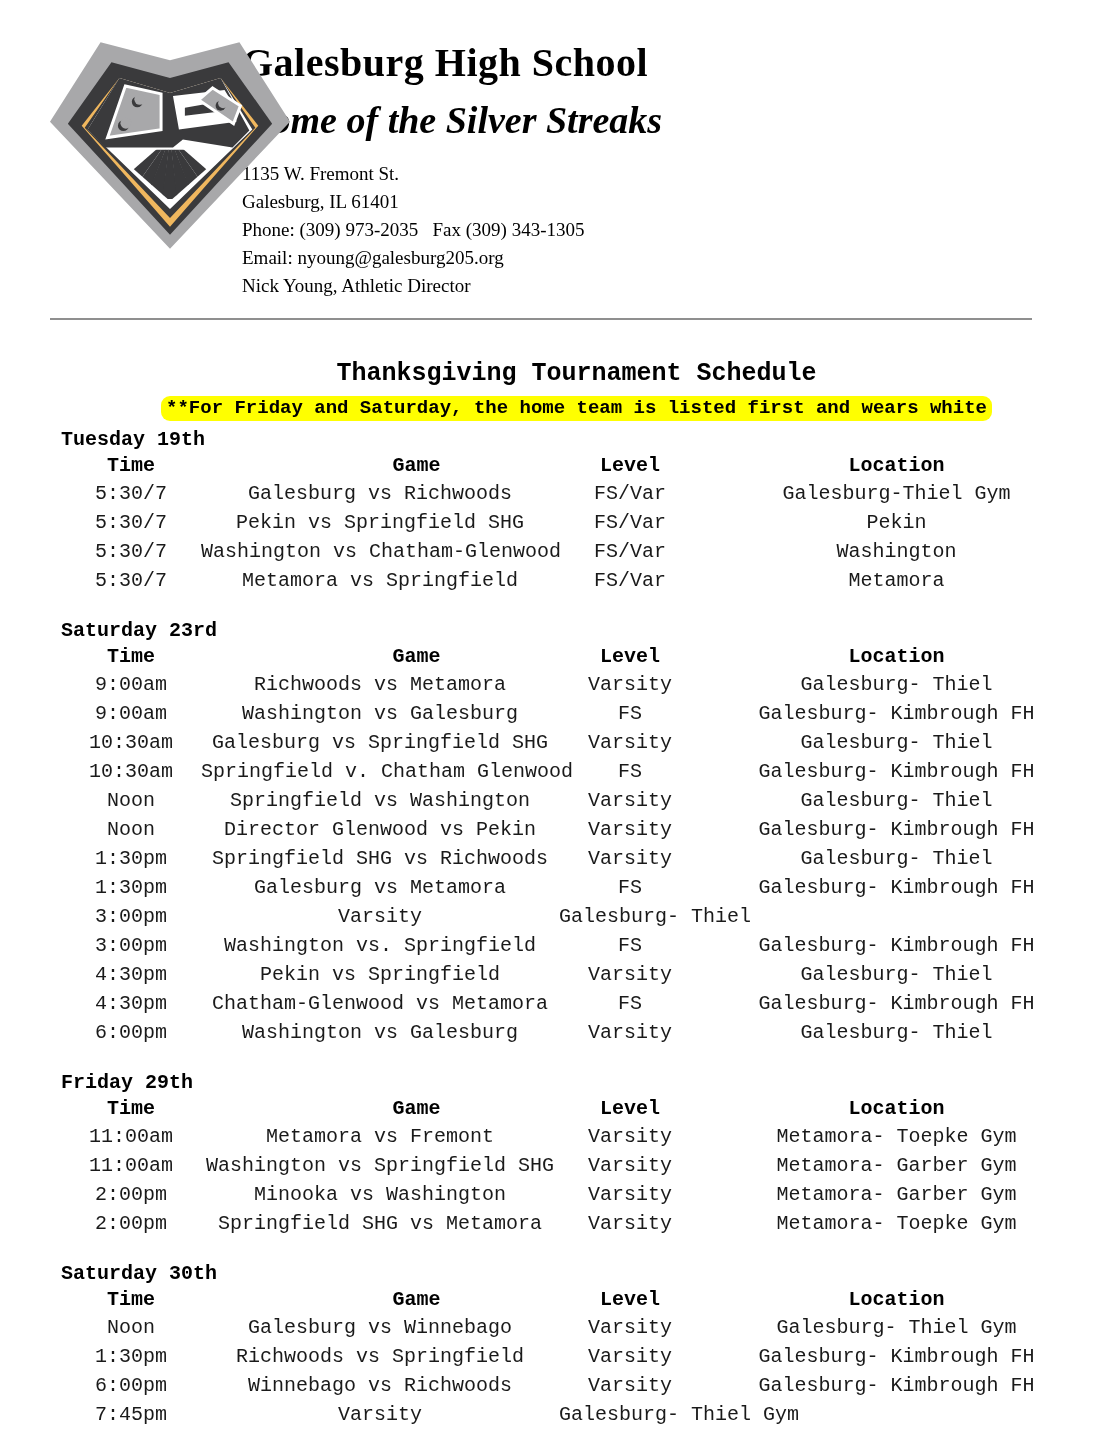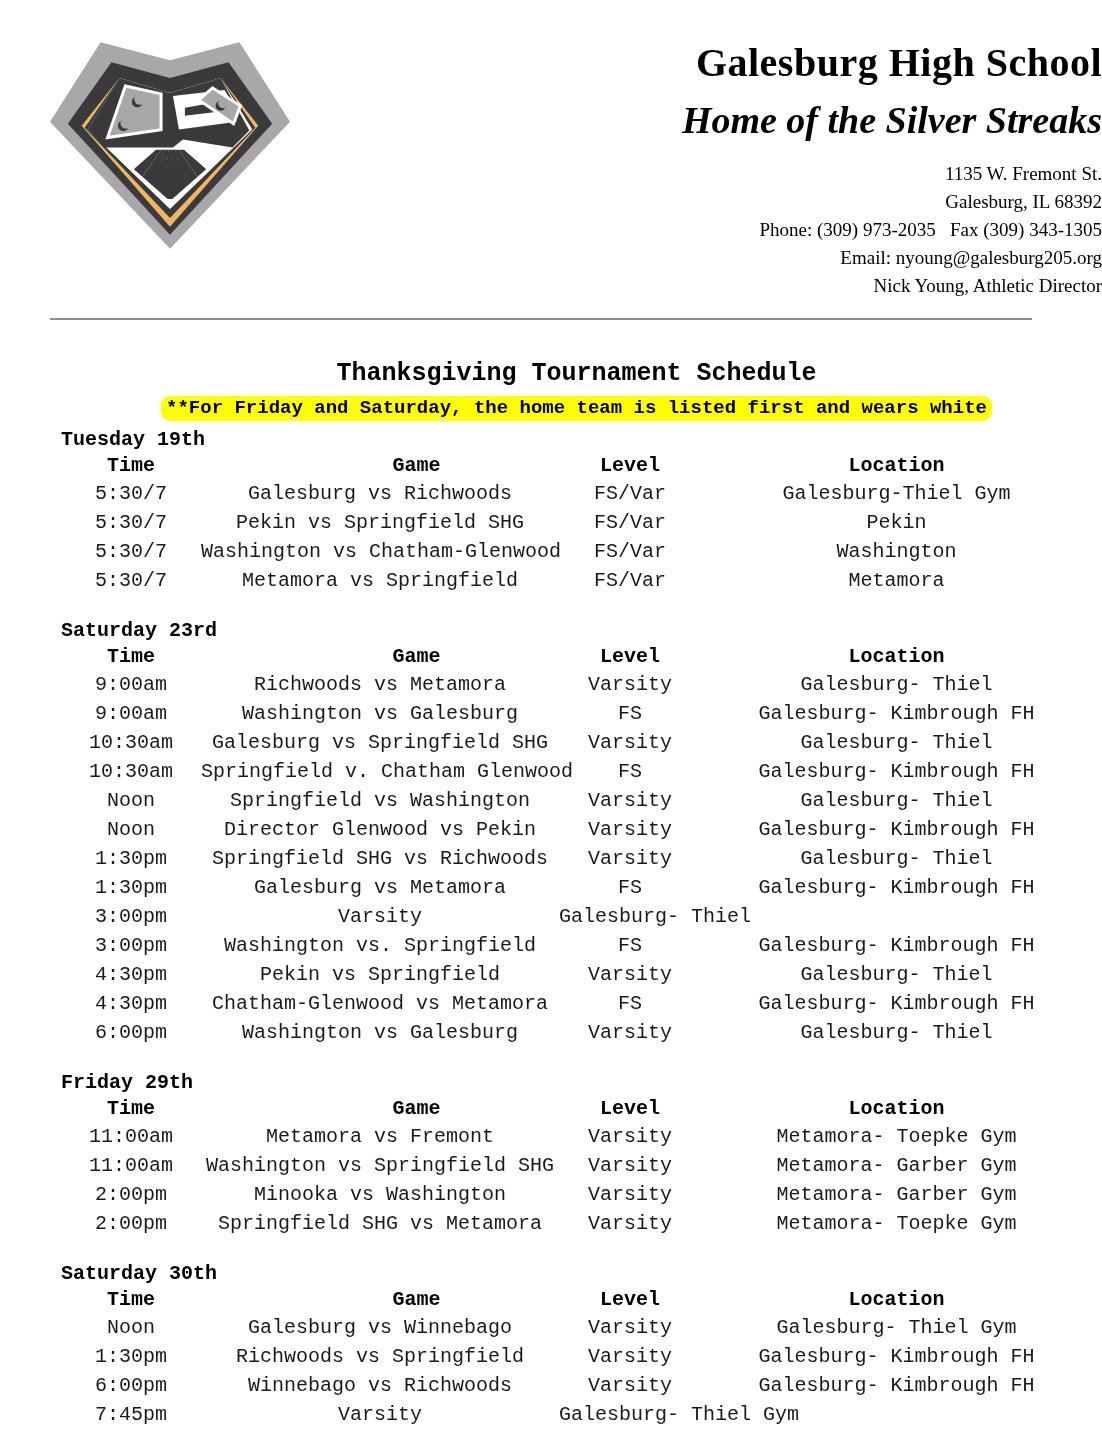--- a/index.html
+++ b/index.html
@@ -10,21 +10,21 @@
     width:1102px; height:1452px;
     background:#fff;
     font-family:"Liberation Sans", sans-serif;
     color:#1a1a1a;
     overflow:hidden;
   }
 
   
   .letterhead { position:relative; padding-top:40px; }
   .logo-wrap { position:absolute; left:46px; top:38px; width:248px; height:214px; }
-  .head-text { margin-left:242px; text-align:right; font-family:"Liberation Serif", serif; color:#000; }
+  .head-text { margin-left:242px; text-align:left; font-family:"Liberation Serif", serif; color:#000; }
   .school-name { font-size:40px; font-weight:bold; line-height:46px; letter-spacing:0.5px; }
   .tagline    { font-size:38px; font-weight:bold; font-style:italic; line-height:46px; margin-top:11px; }
   .addr-block { margin-top:17px; }
   .addr-line  { font-size:19px; line-height:28px; white-space:pre-wrap; }
 
   .divider { height:2px; background:#8f8f8f; margin:18px 70px 0 50px; }
 
   
   .schedule { margin:39px 10px 0 61px;font-family:Liberation Mono, monospace; }
   .sched-title { text-align:center; font-size:25px; font-weight:bold; color:#000; line-height:30px; }
@@ -98,21 +98,21 @@
           <circle cx="178.5" cy="65.5" r="5" fill="var(--lg-silver,#a8a8aa)"></circle>
         </g>
       </svg>
     </div>
 
     <div class="head-text">
       <div class="school-name">Galesburg High School</div>
       <div class="tagline">Home of the Silver Streaks</div>
       <div class="addr-block">
         <div class="addr-line">1135 W. Fremont St.</div>
-        <div class="addr-line">Galesburg, IL 68392</div>
+        <div class="addr-line">Galesburg, IL 61401</div>
         <div class="addr-line">Phone: (309) 973-2035   Fax (309) 343-1305</div>
         <div class="addr-line">Email: nyoung@galesburg205.org</div>
         <div class="addr-line">Nick Young, Athletic Director</div>
       </div>
     </div>
   </header>
 
   <div class="divider"></div>
 
   <main class="schedule">

